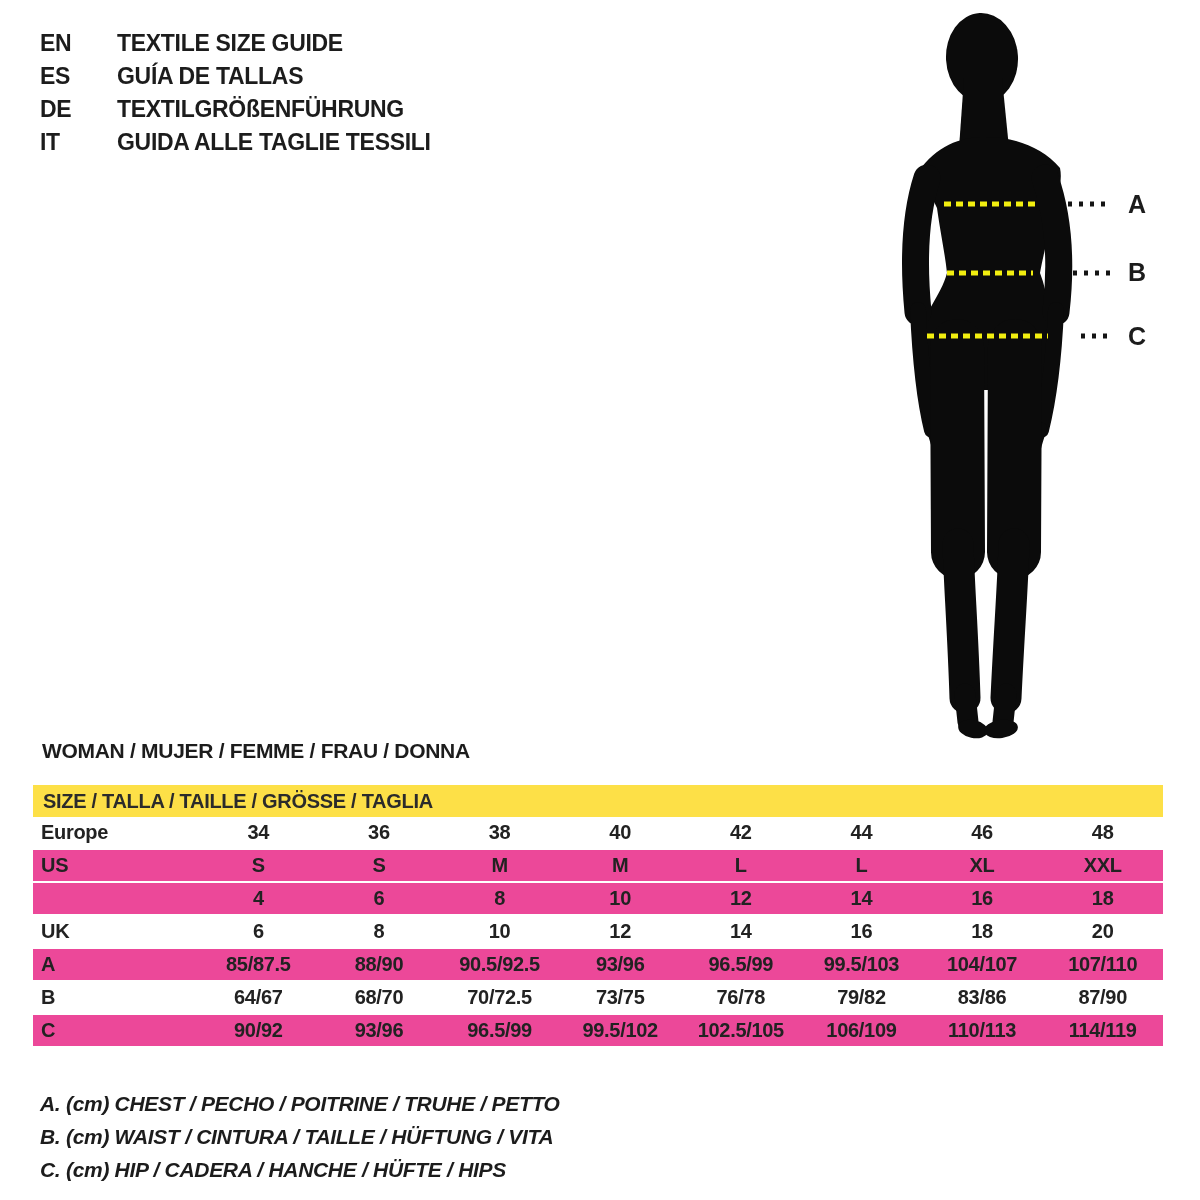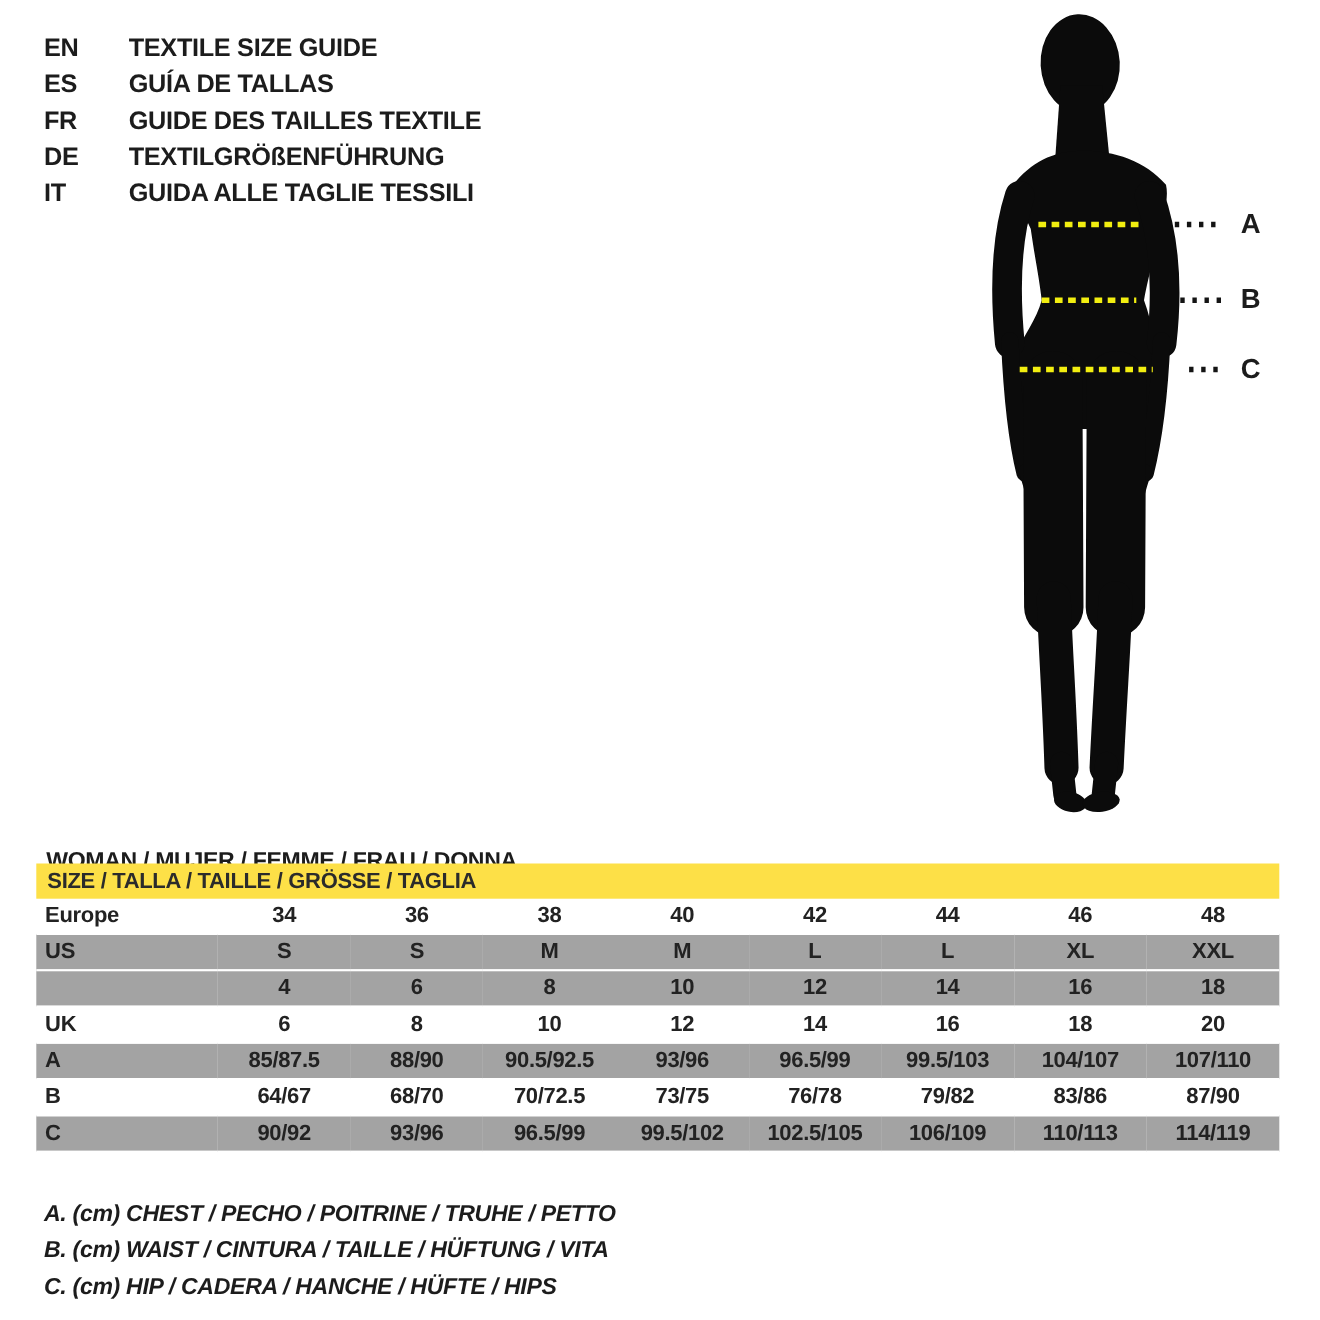--- a/index.html
+++ b/index.html
@@ -13,55 +13,51 @@
   .lang-row{display:flex;line-height:33px;font-size:23px;font-weight:700;letter-spacing:-0.3px;}
   .lang-code{width:77px;flex:0 0 77px;}
   .lang-label{white-space:nowrap;}
   
   .figure-svg{position:absolute;left:885px;top:10px;width:240px;height:745px;}
   .marker-label{position:absolute;left:1128px;font-size:25px;font-weight:700;line-height:26px;}
   .marker-a{top:191px;}
   .marker-b{top:259px;}
   .marker-c{top:323px;}
   
-  .section-title{position:absolute;left:42px;top:772px;font-size:21px;font-weight:700;line-height:22px;letter-spacing:-0.3px;}
+  .section-title{position:absolute;left:42px;top:740px;font-size:21px;font-weight:700;line-height:22px;letter-spacing:-0.3px;}
   
   .table-wrap{position:absolute;left:33px;top:785px;width:1130px;}
   .table-header-bar{
     height:32px;line-height:32px;background:#fde047;color:#2b2b2b;
     font-size:20px;font-weight:700;padding-left:10px;box-sizing:border-box;letter-spacing:-0.3px;
   }
   table.size-table{width:100%;border-collapse:collapse;table-layout:fixed;}
   .size-table td{
     height:31px;border-bottom:2px solid #ffffff;font-size:20px;font-weight:700;
     text-align:center;padding:0;letter-spacing:-0.3px;color:#222;
   }
   .size-table td.row-label{text-align:left;padding-left:8px;margin-top:32px;}
-  .size-table tr.shaded td{background:#a3a3a3;}
+  .size-table tr.shaded td{background:#ec4899;}
   
   .legend-block{position:absolute;left:40px;top:1087px;}
   .legend-line{font-size:21px;font-weight:700;line-height:33px;white-space:nowrap;letter-spacing:-0.3px;font-style:italic;}
 </style>
 </head>
 <body>
 
 <div class="canvas">
 
   <div class="lang-block">
     <div class="lang-row">
       <span class="lang-code">EN</span>
       <span class="lang-label">TEXTILE SIZE GUIDE</span>
     </div>
     <div class="lang-row">
       <span class="lang-code">ES</span>
       <span class="lang-label">GUÍA DE TALLAS</span>
-    </div>
-    <div class="lang-row">
-      <span class="lang-code">FR</span>
-      <span class="lang-label">GUIDE DES TAILLES TEXTILE</span>
     </div>
     <div class="lang-row">
       <span class="lang-code">DE</span>
       <span class="lang-label">TEXTILGRÖßENFÜHRUNG</span>
     </div>
     <div class="lang-row">
       <span class="lang-code">IT</span>
       <span class="lang-label">GUIDA ALLE TAGLIE TESSILI</span>
     </div>
   </div>

